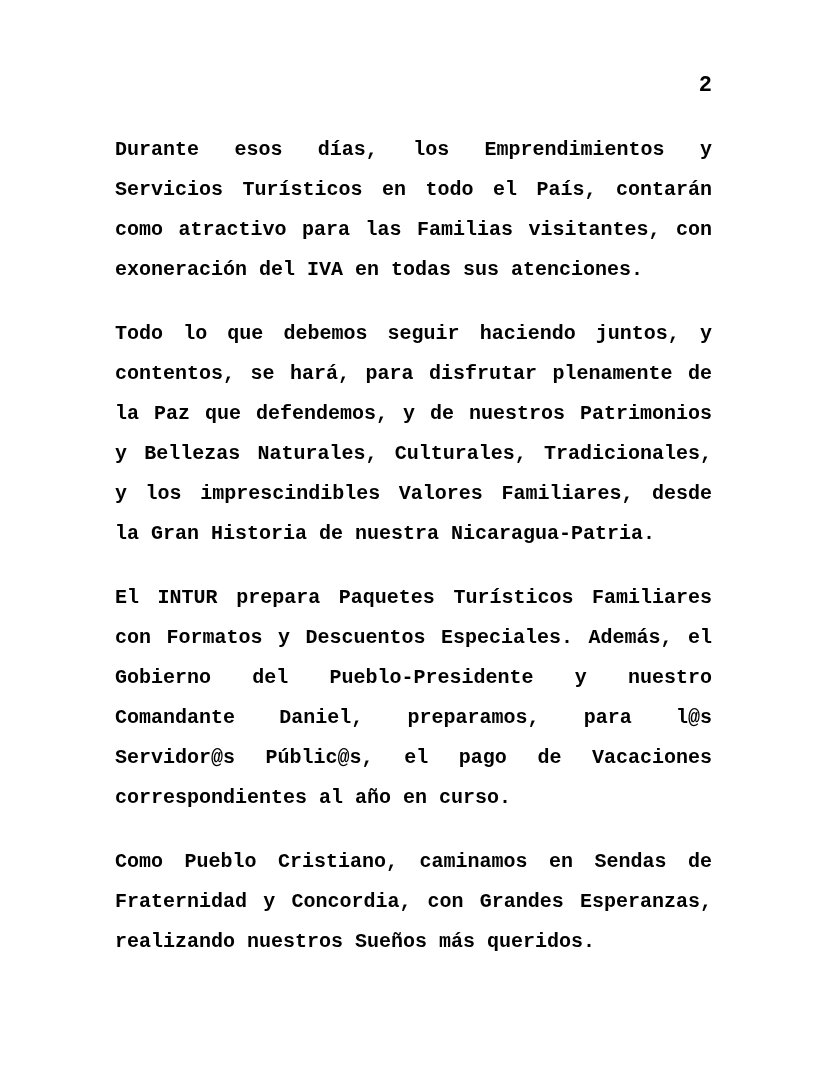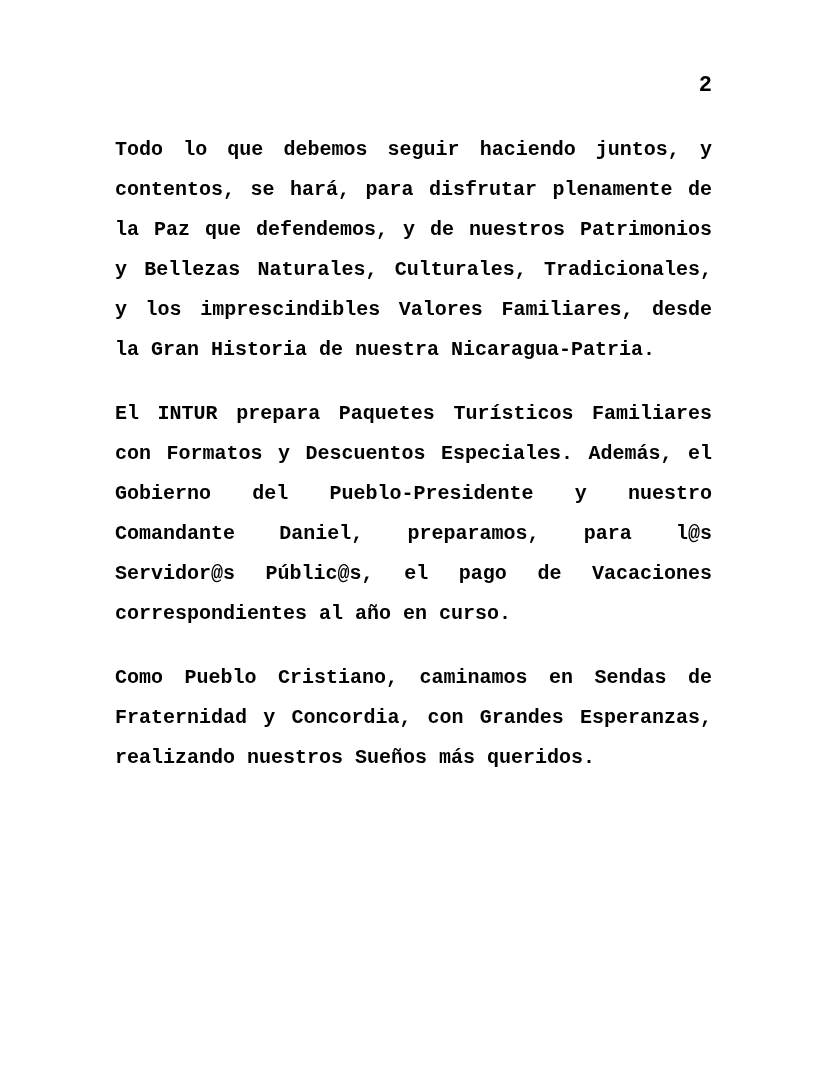--- a/index.html
+++ b/index.html
@@ -36,17 +36,18 @@
     margin-bottom: 0;
   }
 </style>
 </head>
 <body>
 
 <div class="page">
   <div class="page-number">2</div>
 
   <div class="body-text">
+    <p>Durante esos días, los Emprendimientos y Servicios Turísticos en todo el País, contarán como atractivo para las Familias visitantes, con exoneración del IVA en todas sus atenciones.</p>
     <p>Todo lo que debemos seguir haciendo juntos, y contentos, se hará, para disfrutar plenamente de la Paz que defendemos, y de nuestros Patrimonios y Bellezas Naturales, Culturales, Tradicionales, y los imprescindibles Valores Familiares, desde la Gran Historia de nuestra Nicaragua-Patria.</p>
     <p>El INTUR prepara Paquetes Turísticos Familiares con Formatos y Descuentos Especiales. Además, el Gobierno del Pueblo-Presidente y nuestro Comandante Daniel, preparamos, para l@s Servidor@s Públic@s, el pago de Vacaciones correspondientes al año en curso.</p>
     <p>Como Pueblo Cristiano, caminamos en Sendas de Fraternidad y Concordia, con Grandes Esperanzas, realizando nuestros Sueños más queridos.</p>
   </div>
 </div>
 
 </body></html>

